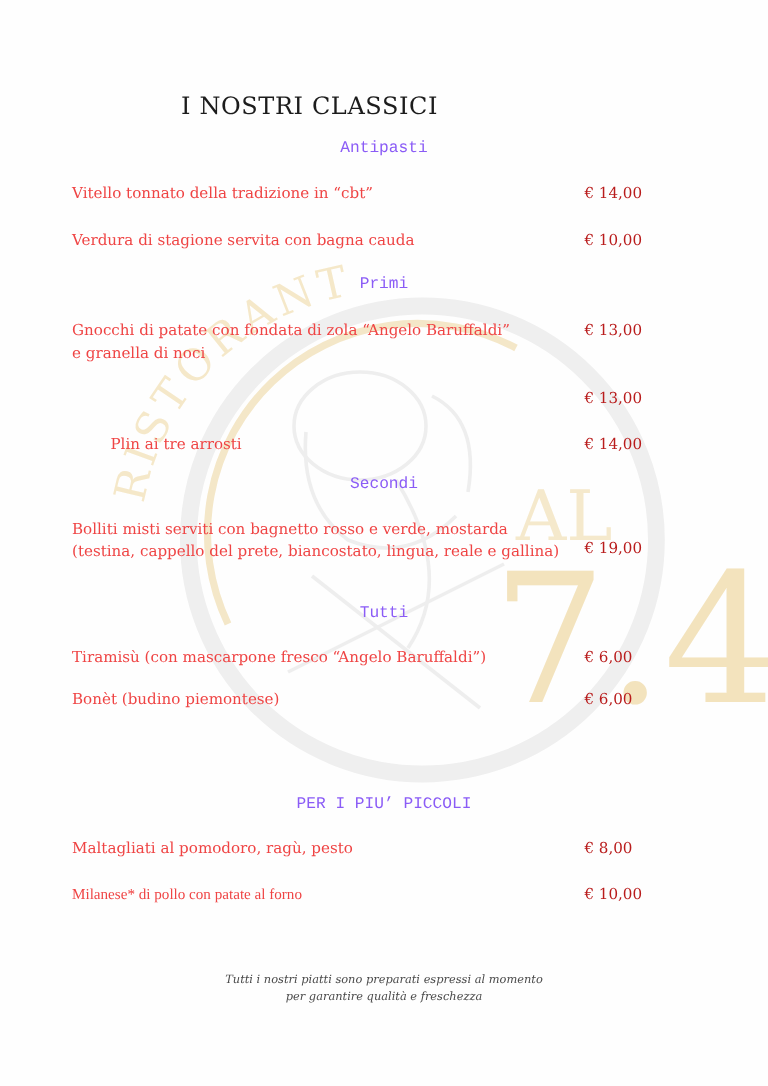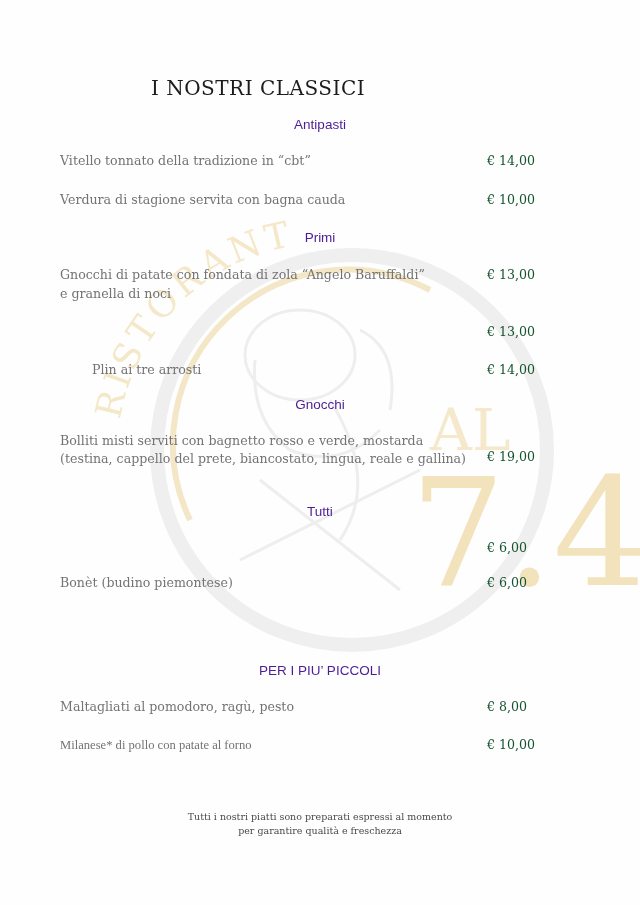--- a/index.html
+++ b/index.html
@@ -36,52 +36,53 @@
       font-family: "DejaVu Serif", serif;
       font-size: 20px;
       letter-spacing: 0.5px;
       color: #1c1c1c;
       font-variant: small-caps;
     }
     .section-heading {
       position: absolute;
       left: 0; width: 640px;
       text-align: center;
-      font-family: Liberation Sans, sans-serif;
+      font-family: Liberation Mono, monospace;
       font-size: 13.5px;
-      color: #4c1d95;
+      color: #8b5cf6;
     }
     .item-name {
       position: absolute;
       left: 60px;
       width: 420px;
       font-family: "DejaVu Serif", serif;
       font-size: 12.6px;
       line-height: 18.5px;
-      color: #737373;
+      color: #ef4444;
       white-space: nowrap;
     }
     .item-price {
       position: absolute;
       left: 487px;
       font-family: "DejaVu Serif", serif;
       font-size: 12.6px;
       line-height: 18.5px;
-      color: #14532d;
+      color: #b91c1c;
       white-space: nowrap;
     }
     .footer {
       position: absolute;
       left: 0; width: 640px;
       top: 810px;
       text-align: center;
       font-family: "DejaVu Serif", serif;
       font-size: 9.5px;
       line-height: 14px;
       color: #4a4a4a;
+      font-style: italic;
     }
     .footer span { display: block; }
   </style>
 </head>
 <body>
 
 <div class="page">
 
   <svg class="watermark" viewBox="0 0 640 905" xmlns="http://www.w3.org/2000/svg">
 
@@ -118,26 +119,27 @@
   <div class="item-price" style="top:191px;">€ 10,00</div>
 
   <div class="section-heading" style="top:230px;">Primi</div>
   <div class="item-name" style="top:285px;">e granella di noci</div>
   <div class="item-name" style="top:266px;">Gnocchi di patate con fondata di zola “Angelo Baruffaldi”</div>
   <div class="item-price" style="top:266px;">€ 13,00</div>
   <div class="item-price" style="top:323px;">€ 13,00</div>
   <div class="item-name" style="top:361px;margin-left:32px;">Plin ai tre arrosti</div>
   <div class="item-price" style="top:361px;">€ 14,00</div>
 
-  <div class="section-heading" style="top:397px;">Gnocchi</div>
+  <div class="section-heading" style="top:397px;">Secondi</div>
   <div class="item-name" style="top:432px;">Bolliti misti serviti con bagnetto rosso e verde, mostarda</div>
   <div class="item-name" style="top:450px;">(testina, cappello del prete, biancostato, lingua, reale e gallina)</div>
   <div class="item-price" style="top:432px;margin-top:16px;">€ 19,00</div>
 
   <div class="section-heading" style="top:504px;">Tutti</div>
+  <div class="item-name" style="top:539px;">Tiramisù (con mascarpone fresco “Angelo Baruffaldi”)</div>
   <div class="item-price" style="top:539px;">€ 6,00</div>
   <div class="item-name" style="top:574px;">Bonèt (budino piemontese)</div>
   <div class="item-price" style="top:574px;">€ 6,00</div>
 
   <div class="section-heading" style="top:663px; font-variant: small-caps;">PER I PIU’ PICCOLI</div>
   <div class="item-name" style="top:698px;">Maltagliati al pomodoro, ragù, pesto</div>
   <div class="item-price" style="top:698px;">€ 8,00</div>
   <div class="item-name" style="top:736px;font-family:Liberation Serif, serif;">Milanese* di pollo con patate al forno</div>
   <div class="item-price" style="top:736px;">€ 10,00</div>
 

